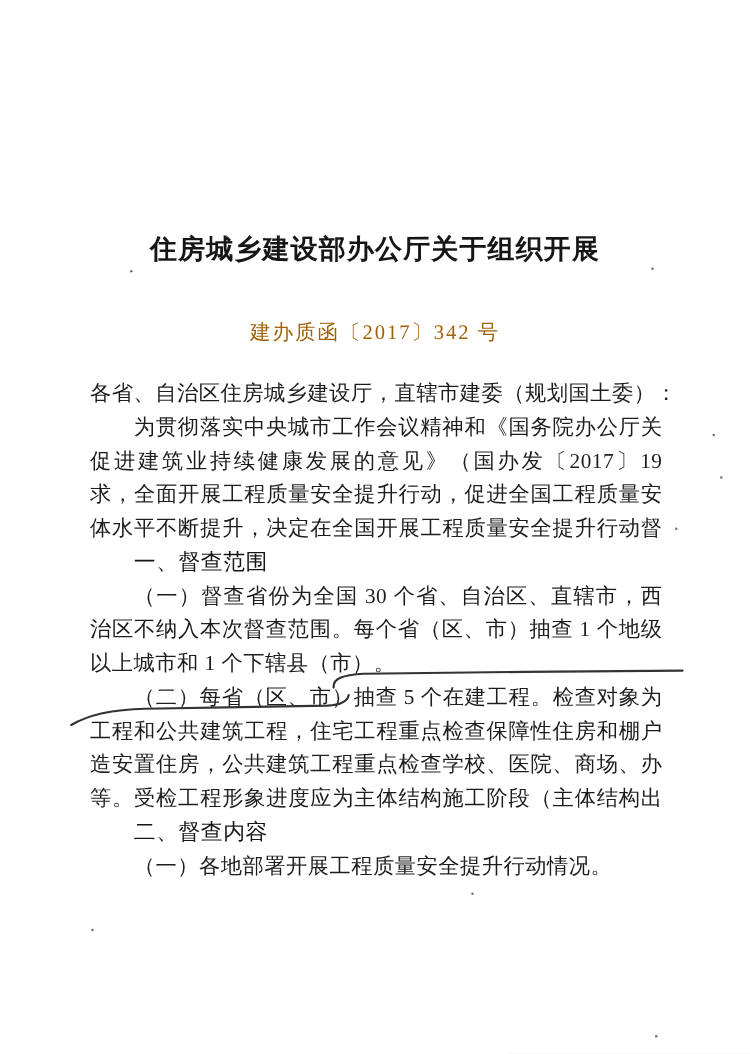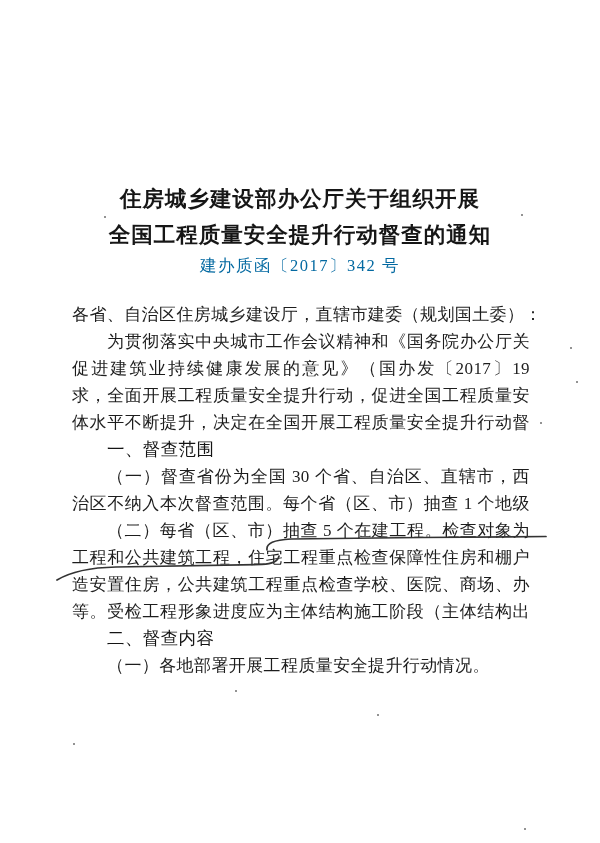--- a/index.html
+++ b/index.html
@@ -34,21 +34,21 @@
     white-space: nowrap;
   }
   .doc-number {
     position: absolute;
     top: 255px;
     left: 0;
     width: 100%;
     text-align: center;
     font-size: 16.5px;
     letter-spacing: 1.5px;
-    color: #0369a1;
+    color: #a16207;
   }
   .body-block {
     position: absolute;
     top: 301px;
     left: 72px;
     width: 458px;
     font-size: 17px;
     color: #1d1d1d;
   }
   .line {
@@ -86,34 +86,34 @@
     border-radius: 50%;
   }
 </style>
 </head>
 <body>
 
 <div class="page">
 
   <div class="title-block">
     <div class="title-line">住房城乡建设部办公厅关于组织开展</div>
-    <div class="title-line">全国工程质量安全提升行动督查的通知</div>
   </div>
 
   <div class="doc-number">建办质函〔2017〕342 号</div>
 
   <div class="body-block">
     <div class="line">各省、自治区住房城乡建设厅，直辖市建委（规划国土委）：</div>
     <div class="line indent justify">为贯彻落实中央城市工作会议精神和《国务院办公厅关于</div>
     <div class="line justify">促进建筑业持续健康发展的意见》（国办发〔2017〕19 号）要</div>
     <div class="line justify">求，全面开展工程质量安全提升行动，促进全国工程质量安全总</div>
     <div class="line justify">体水平不断提升，决定在全国开展工程质量安全提升行动督查。</div>
     <div class="line indent heading">一、督查范围</div>
     <div class="line indent justify">（一）督查省份为全国 30 个省、自治区、直辖市，西藏自</div>
     <div class="line justify">治区不纳入本次督查范围。每个省（区、市）抽查 1 个地级及</div>
+    <div class="line">以上城市和 1 个下辖县（市）。</div>
     <div class="line indent justify">（二）每省（区、市）抽查 5 个在建工程。检查对象为住宅</div>
     <div class="line justify">工程和公共建筑工程，住宅工程重点检查保障性住房和棚户区改</div>
     <div class="line justify">造安置住房，公共建筑工程重点检查学校、医院、商场、办公楼</div>
     <div class="line justify">等。受检工程形象进度应为主体结构施工阶段（主体结构出地</div>
     <div class="line indent heading">二、督查内容</div>
     <div class="line indent">（一）各地部署开展工程质量安全提升行动情况。</div>
   </div>
 
   <svg class="pen-overlay" viewBox="0 0 600 843" xmlns="http://www.w3.org/2000/svg">
     <path d="M 267,550 C 266,543 274,540 291,539 L 420,537.5 L 546,536.5" fill="none" stroke="#333333" stroke-width="1.7" stroke-linecap="round"></path>

